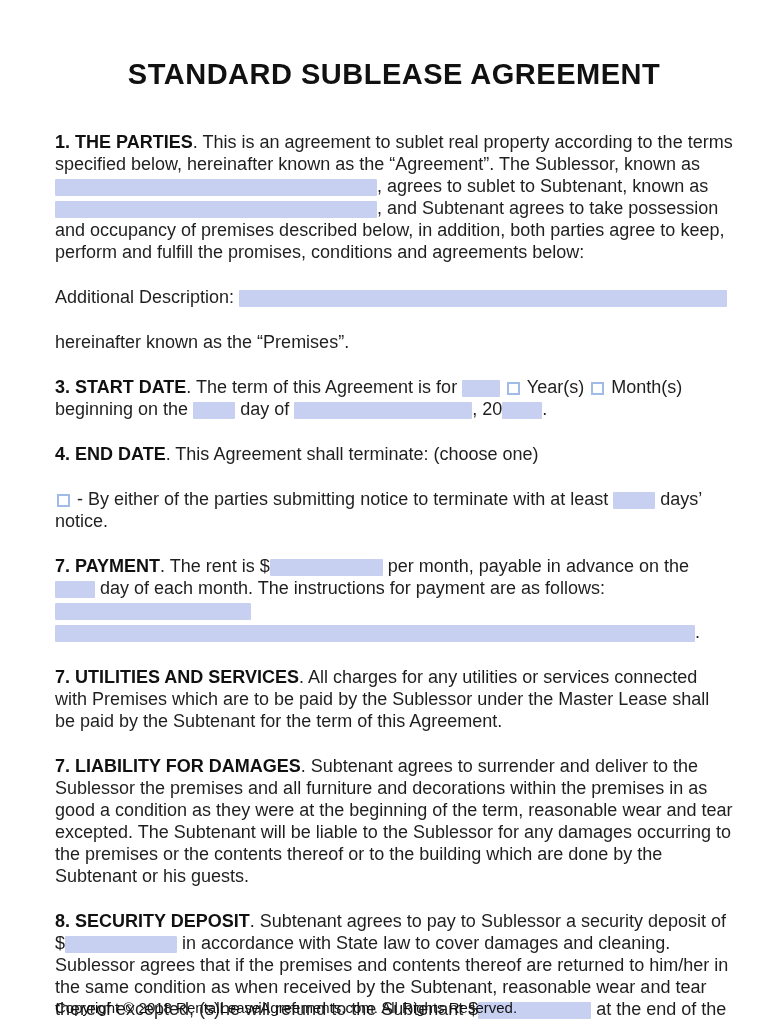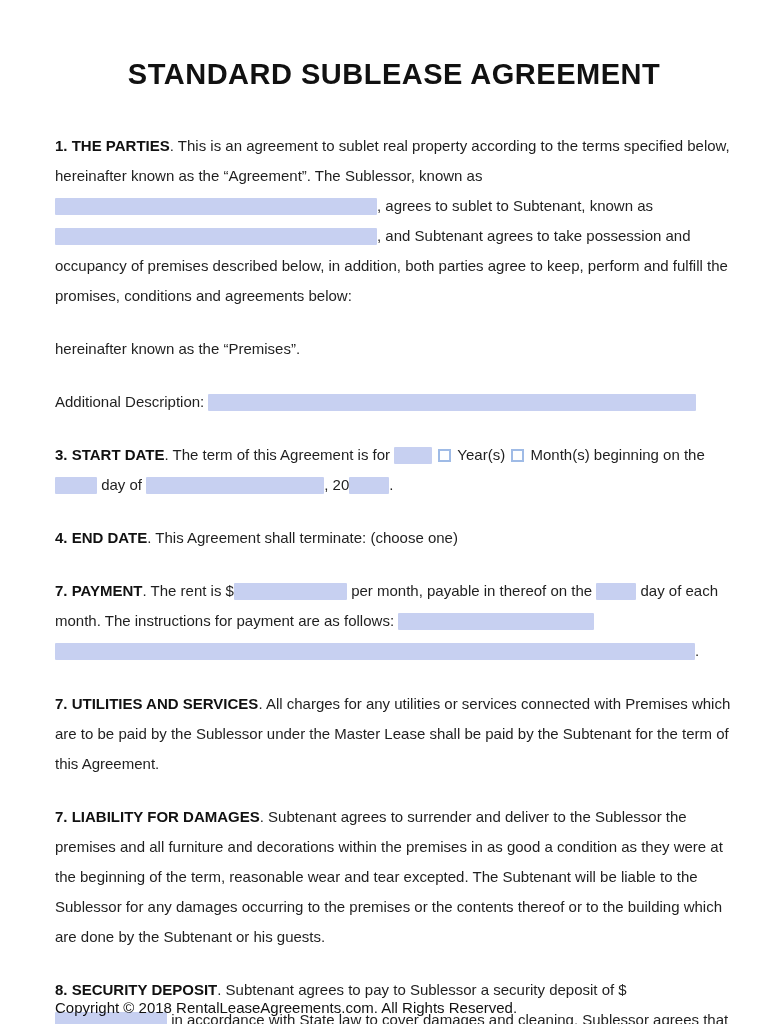--- a/index.html
+++ b/index.html
@@ -20,22 +20,22 @@
   .title {
     text-align: center;
     font-size: 29px;
     font-weight: 700;
     letter-spacing: 0.5px;
     color: #111111;
     margin: 14px 0 40px 0;
   }
 
   .para {
-    font-size: 15px;
-    line-height: 30px;
+    font-size: 18px;
+    line-height: 22px;
     margin-bottom: 23px;
     color: #1f1f1f;
   }
 
   .para b { font-weight: 700; color: #111; }
 
   .blank {
     display: inline-block;
     background: var(--blank-fill, #c7d0f1);
     height: 17px;
@@ -64,31 +64,32 @@
 </head>
 <body>
 
 <div class="page">
 
   <h1 class="title">STANDARD SUBLEASE AGREEMENT</h1>
 
   <p class="para"><b>1. THE PARTIES</b><span>. This is an agreement to sublet real property according to the terms specified below, hereinafter known as the “Agreement”. The Sublessor, known as </span><span class="blank" style="width:322px"></span><span>, agrees to sublet to Subtenant, known as </span><span class="blank" style="width:322px"></span><span>, and Subtenant agrees to take possession and occupancy of premises described below, in addition, both parties agree to keep, perform and fulfill the promises, conditions and agreements below:</span></p>
 
 
+  <p class="para"><span>Additional Description: </span><span class="blank" style="width:488px"></span></p>
+
   <p class="para"><span>hereinafter known as the “Premises”.</span></p>
-
-  <p class="para"><span>Additional Description: </span><span class="blank" style="width:488px"></span></p>
 
   <p class="para"><b>3. START DATE</b><span>. The term of this Agreement is for </span><span class="blank" style="width:38px"></span> <span class="checkbox"></span><span> Year(s) </span><span class="checkbox"></span><span> Month(s) beginning on the </span><span class="blank" style="width:42px"></span><span> day of </span><span class="blank" style="width:178px"></span><span>, 20</span><span class="blank" style="width:40px"></span><span>.</span></p>
 
   <p class="para"><b>4. END DATE</b><span>. This Agreement shall terminate: (choose one)</span></p>
 
 
+  <p class="para"><span class="checkbox"></span><span> - By either of the parties submitting notice to terminate with at least </span><span class="blank" style="width:42px"></span><span> days’ notice.</span></p>
 
-  <p class="para"><b>7. PAYMENT</b><span>. The rent is $</span><span class="blank" style="width:113px"></span><span> per month, payable in thereof on the </span><span class="blank" style="width:40px"></span><span> day of each month. The instructions for payment are as follows: </span><span class="blank" style="width:196px"></span><span class="blank" style="width:640px"></span><span>.</span></p>
+  <p class="para"><b>7. PAYMENT</b><span>. The rent is $</span><span class="blank" style="width:113px"></span><span> per month, payable in advance on the </span><span class="blank" style="width:40px"></span><span> day of each month. The instructions for payment are as follows: </span><span class="blank" style="width:196px"></span><span class="blank" style="width:640px"></span><span>.</span></p>
 
   <p class="para"><b>7. UTILITIES AND SERVICES</b><span>. All charges for any utilities or services connected with Premises which are to be paid by the Sublessor under the Master Lease shall be paid by the Subtenant for the term of this Agreement.</span></p>
 
   <p class="para"><b>7. LIABILITY FOR DAMAGES</b><span>. Subtenant agrees to surrender and deliver to the Sublessor the premises and all furniture and decorations within the premises in as good a condition as they were at the beginning of the term, reasonable wear and tear excepted. The Subtenant will be liable to the Sublessor for any damages occurring to the premises or the contents thereof or to the building which are done by the Subtenant or his guests.</span></p>
 
   <p class="para"><b>8. SECURITY DEPOSIT</b><span>. Subtenant agrees to pay to Sublessor a security deposit of $</span><span class="blank" style="width:112px"></span><span> in accordance with State law to cover damages and cleaning. Sublessor agrees that if the premises and contents thereof are returned to him/her in the same condition as when received by the Subtenant, reasonable wear and tear thereof excepted, (s)he will refund to the Subtenant $</span><span class="blank" style="width:113px"></span><span> at the end of the term within the State</span></p>
 
   <div class="footer">Copyright © 2018 RentalLeaseAgreements.com. All Rights Reserved.</div>
 
 </div>

